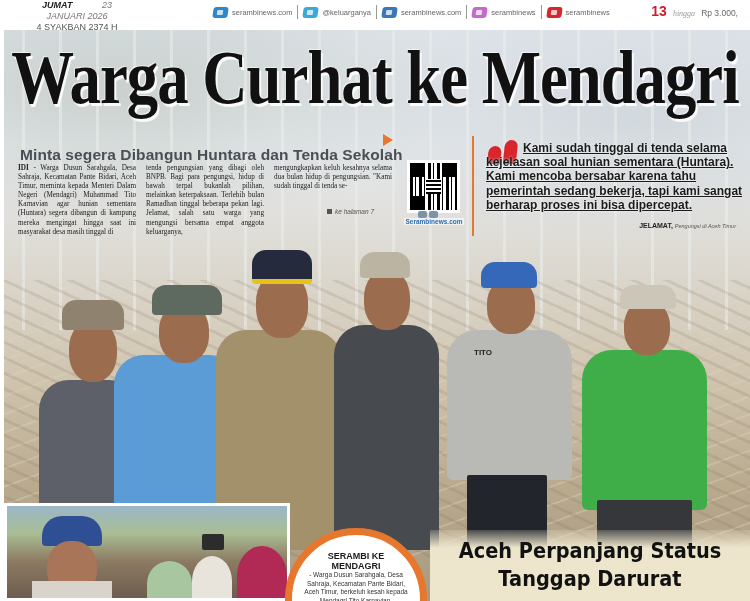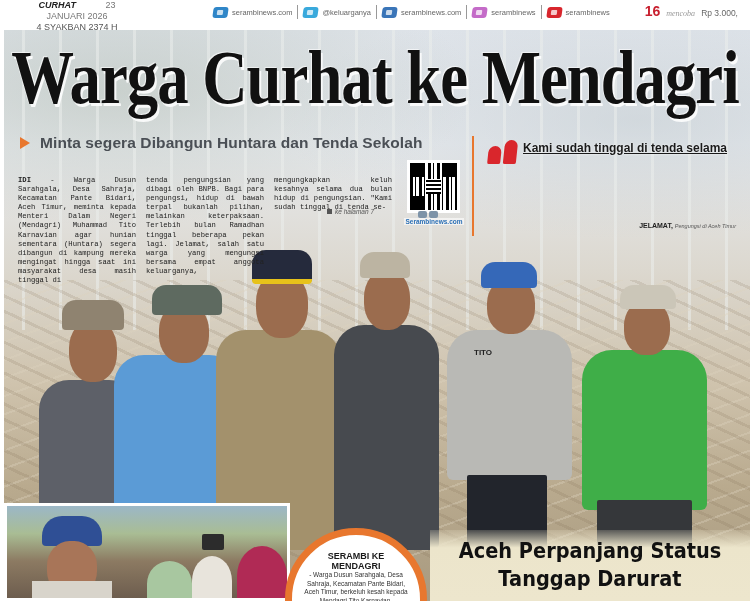--- a/index.html
+++ b/index.html
@@ -3,21 +3,21 @@
   <meta charset="utf-8">
   <style>
     * { box-sizing: border-box; margin: 0; padding: 0; }
     html, body { width: 750px; height: 601px; overflow: hidden; background: #ffffff; }
     body { position: relative; font-family: "Liberation Sans", sans-serif; }
 
     
     .masthead { position: absolute; left: 0; top: 0; width: 750px; height: 30px; background: #fff; }
     .date-block { position: absolute; left: 32px; top: 0; width: 90px; text-align: center; color: #555; font-size: 9px; line-height: 11px; }
     .date-block .day { font-weight: bold; color: #222; font-style: italic; }
-    .date-block .greg { color: #777; margin-left: 27px; }
+    .date-block .greg { font-style: italic; color: #777; margin-left: 27px; }
     .socials { position: absolute; left: 208px; top: 5px; display: flex; align-items: center; }
     .social { display: flex; align-items: center; font-size: 7.5px; color: #666; padding: 0 5px; border-right: 1px solid #999; height: 14px; }
     .social:last-child { border-right: none; }
     .social .ico { width: 15px; height: 11px; border-radius: 3px; margin-right: 4px; display: inline-block; position: relative; transform: skewX(-8deg); }
     .social .ico::after { content: ""; position: absolute; left: 4px; top: 3px; width: 6px; height: 5px; border-radius: 1px; background: rgba(255,255,255,0.75); }
     .pageinfo { position: absolute; right: 12px; top: 3px; display: flex; align-items: baseline; gap: 6px; }
     .pageinfo .num { color: #c8202f; font-weight: bold; font-size: 14px; }
     .pageinfo .hal { color: #999; font-style: italic; font-size: 8px; font-family: "Liberation Serif", serif; }
     .pageinfo .price { color: #666; font-size: 8.5px; }
 
@@ -43,27 +43,27 @@
     .p-body { position: absolute; border-radius: 30px 30px 6px 6px; }
     .p-head { position: absolute; border-radius: 45%; background: #9b6c4e; }
     .p-cap { position: absolute; border-radius: 14px 14px 4px 4px; }
 
     
     .headline { position: absolute; left: 0; top: 35px; width: 750px; text-align: center;
       font-family: "Liberation Serif", serif; font-weight: bold; font-size: 64px; letter-spacing: -1px;
       color: #111; transform: scaleX(0.98) scaleY(1.18); transform-origin: top center;
       text-shadow: 2px 2px 0 rgba(255,255,255,0.85), -1px -1px 0 rgba(255,255,255,0.6); }
 
-    .subhead { position: absolute; left: 20px; top: 134px; display: flex; align-items: center; }
+    .subhead { position: absolute; left: 20px; top: 134px; display: flex; align-items: flex-end; flex-direction: column; }
     .subhead .tri { width: 0; height: 0; border-top: 6px solid transparent; border-bottom: 6px solid transparent; border-left: 10px solid #e8772e; margin-right: 10px; }
     .subhead .txt { font-size: 15.5px; font-weight: bold; color: #4a4f55; letter-spacing: 0.1px; }
 
     
     .cols { position: absolute; left: 18px; top: 160px; width: 380px; height: 60px; }
-    .col { position: absolute; top: 16px; width: 118px; font-family: Liberation Mono, monospace; font-size: 7.2px; line-height: 9.1px; color: #222; text-align: justify; }
+    .col { position: absolute; top: 4px; width: 118px; font-family: Liberation Serif, serif; font-size: 7.2px; line-height: 9.1px; color: #222; text-align: justify; }
     .col .lead { font-weight: bold; }
     .col1 { left: 0; }
     .col2 { left: 128px; }
     .col3 { left: 256px; }
     .cont { position: absolute; left: 327px; top: 208px; font-size: 6.5px; color: #555; font-style: italic; }
     .cont .sq { display: inline-block; width: 5px; height: 5px; background: #555; margin-right: 3px; }
 
     
     .qr { position: absolute; left: 407px; top: 160px; width: 53px; height: 53px; background: #fff; padding: 3px; }
     .qr-grid { width: 100%; height: 100%;
@@ -107,21 +107,21 @@
       background: linear-gradient(180deg, rgba(235,228,205,0.2) 0%, #ece5cb 25%, #ede6cd 100%); }
     .sub-headline { position: absolute; left: 430px; top: 537px; width: 320px; text-align: center;
       font-family: "DejaVu Sans", sans-serif; font-weight: bold; font-size: 22px; line-height: 28px; color: #111; transform: scaleX(0.88); transform-origin: center top; }
     .photo-credit { position: absolute; left: 683px; top: 520px; font-size: 5px; color: #fff; opacity: 0.8; }
   </style>
 </head>
 <body>
 
 <div class="masthead">
   <div class="date-block">
-    <div><span class="day">CURHAT</span> <span class="greg">23 JANUARI 2026</span></div>
+    <div><span class="day">JUMAT</span> <span class="greg">23 JANUARI 2026</span></div>
     <div>4 SYAKBAN 2374 H</div>
   </div>
 
   <div class="socials">
     <div class="social">
       <span class="ico" style="background:#2f86c8"></span>
       <span>serambinews.com</span>
     </div>
     <div class="social">
       <span class="ico" style="background:#39a9dc"></span>
@@ -135,22 +135,22 @@
       <span class="ico" style="background:#c46bc8"></span>
       <span>serambinews</span>
     </div>
     <div class="social">
       <span class="ico" style="background:#d8262d"></span>
       <span>serambinews</span>
     </div>
   </div>
 
   <div class="pageinfo">
-    <span class="num">16</span>
-    <span class="hal">mencoba</span>
+    <span class="num">13</span>
+    <span class="hal">hingga</span>
     <span class="price">Rp 3.000,</span>
   </div>
 </div>
 
 <div class="hero">
   <div class="hero-trees"></div>
   <div class="debris"></div>
 
   <div class="person" style="left:30px;top:270px;width:110px;height:240px;">
     <div class="p-body" style="left:5px;top:80px;width:100px;height:170px;background:#5d6068;"></div>
@@ -218,20 +218,21 @@
 <div class="qr-label">Serambinews.com</div>
 
 <div class="divider"></div>
 
 <div class="quote-mark">
     <span class="q1"></span>
     <span class="q2"></span>
   </div>
 <div class="quote">
   <span class="indent">Kami sudah tinggal di tenda selama</span>
+  <span>kejelasan soal hunian sementara (Huntara). Kami mencoba bersabar karena tahu pemerintah sedang bekerja, tapi kami sangat berharap proses ini bisa dipercepat.</span>
 </div>
 <div class="quote-attr">
   <b>JELAMAT,</b>
   <i>Pengungsi di Aceh Timur</i>
 </div>
 
 <div class="inset">
   <div style="position:absolute;left:35px;top:10px;width:60px;height:30px;background:#2f4f95;border-radius:20px 20px 4px 4px;"></div>
   <div style="position:absolute;left:40px;top:35px;width:50px;height:55px;background:#a87558;border-radius:45%;"></div>
   <div style="position:absolute;left:25px;top:75px;width:80px;height:30px;background:#d8d4cb;"></div>

